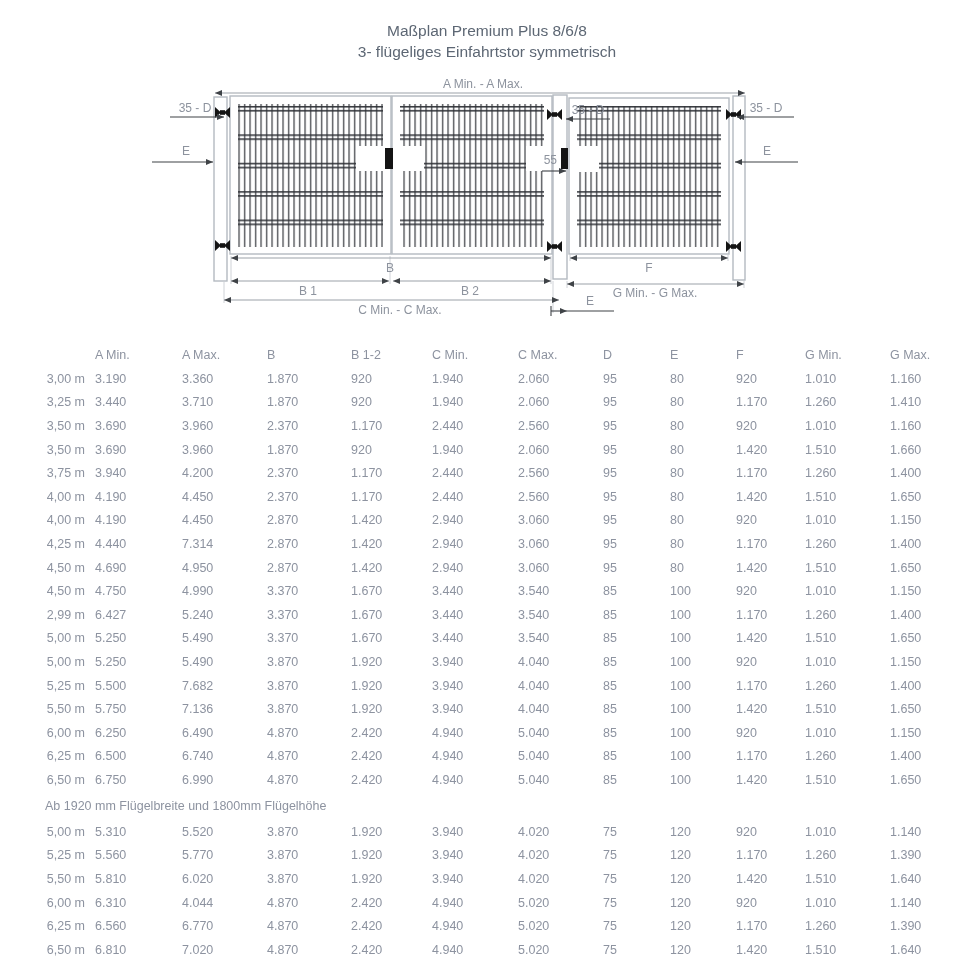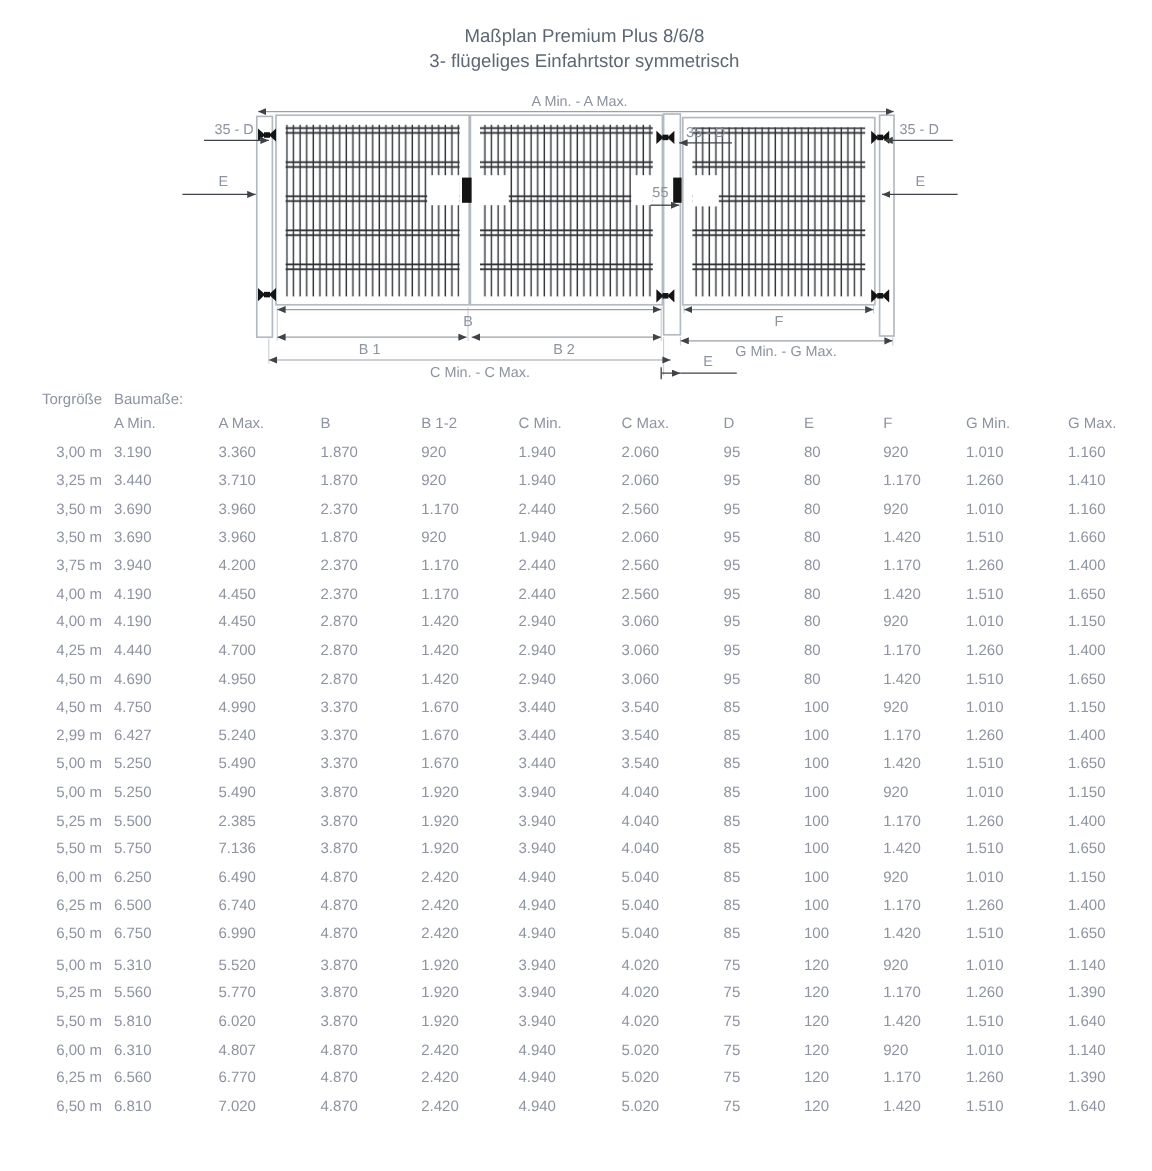--- a/index.html
+++ b/index.html
@@ -8,21 +8,21 @@
   .title{position:absolute;top:20px;left:0;width:974px;text-align:center;
          color:#5d6774;font-size:15.5px;line-height:21px;}
   .diagram-svg{position:absolute;top:0;left:0;}
   svg text{font-family:"Liberation Sans","DejaVu Sans",sans-serif;font-size:12px;fill:#8d939e;}
   .table{position:absolute;top:325px;left:35px;width:925px;font-size:12.5px;}
   .thead1{position:relative;height:18px;line-height:16px;}
   .thead1 .rl{position:absolute;left:0;top:0;}
   .thead1 .gh{position:absolute;left:60px;top:0;}
   .trow{display:grid;grid-template-columns:60px 87px 85px 84px 81px 86px 85px 67px 66px 69px 85px 70px;
         height:23.6px;align-items:center;}
-  .hdr .trow{height:19px;}
+  .hdr .trow{height:19px;margin-top:20px;}
   .tcell{white-space:nowrap;}
   .tcell:first-child{text-align:right;padding-right:10px;}
   .rows2 .trow{height:23.7px;}
   .note{height:24px;line-height:24px;margin-top:2px;padding-left:10px;}
   .rows1{margin-top:3px;}
   .rows2{margin-top:2px;}
 </style>
 </head>
 <body>
 
@@ -127,24 +127,20 @@
     <text x="390" y="272" text-anchor="middle">B</text>
     <text x="649" y="272" text-anchor="middle">F</text>
     <text x="308" y="295" text-anchor="middle">B 1</text>
     <text x="470" y="295" text-anchor="middle">B 2</text>
     <text x="655" y="297" text-anchor="middle">G Min. - G Max.</text>
     <text x="400" y="314" text-anchor="middle">C Min. - C Max.</text>
     <text x="590" y="305" text-anchor="middle">E</text>
   </svg>
 
   <div class="table">
-    <div class="thead1">
-      <span class="rl">Torgröße</span>
-      <span class="gh">Baumaße:</span>
-    </div>
     <div class="hdr">
         <div class="trow">
           <div class="tcell"></div>
           <div class="tcell">A Min.</div>
           <div class="tcell">A Max.</div>
           <div class="tcell">B</div>
           <div class="tcell">B 1-2</div>
           <div class="tcell">C Min.</div>
           <div class="tcell">C Max.</div>
           <div class="tcell">D</div>
@@ -249,21 +245,21 @@
           <div class="tcell">3.060</div>
           <div class="tcell">95</div>
           <div class="tcell">80</div>
           <div class="tcell">920</div>
           <div class="tcell">1.010</div>
           <div class="tcell">1.150</div>
         </div>
         <div class="trow">
           <div class="tcell">4,25 m</div>
           <div class="tcell">4.440</div>
-          <div class="tcell">4.700</div>
+          <div class="tcell">7.314</div>
           <div class="tcell">2.870</div>
           <div class="tcell">1.420</div>
           <div class="tcell">2.940</div>
           <div class="tcell">3.060</div>
           <div class="tcell">95</div>
           <div class="tcell">80</div>
           <div class="tcell">1.170</div>
           <div class="tcell">1.260</div>
           <div class="tcell">1.400</div>
         </div>
@@ -333,21 +329,21 @@
           <div class="tcell">4.040</div>
           <div class="tcell">85</div>
           <div class="tcell">100</div>
           <div class="tcell">920</div>
           <div class="tcell">1.010</div>
           <div class="tcell">1.150</div>
         </div>
         <div class="trow">
           <div class="tcell">5,25 m</div>
           <div class="tcell">5.500</div>
-          <div class="tcell">2.385</div>
+          <div class="tcell">7.682</div>
           <div class="tcell">3.870</div>
           <div class="tcell">1.920</div>
           <div class="tcell">3.940</div>
           <div class="tcell">4.040</div>
           <div class="tcell">85</div>
           <div class="tcell">100</div>
           <div class="tcell">1.170</div>
           <div class="tcell">1.260</div>
           <div class="tcell">1.400</div>
         </div>
@@ -401,20 +397,21 @@
           <div class="tcell">2.420</div>
           <div class="tcell">4.940</div>
           <div class="tcell">5.040</div>
           <div class="tcell">85</div>
           <div class="tcell">100</div>
           <div class="tcell">1.420</div>
           <div class="tcell">1.510</div>
           <div class="tcell">1.650</div>
         </div>
       </div>
+    <div class="note">Ab 1920 mm Flügelbreite und 1800mm Flügelhöhe</div>
     <div class="rows2">
         <div class="trow">
           <div class="tcell">5,00 m</div>
           <div class="tcell">5.310</div>
           <div class="tcell">5.520</div>
           <div class="tcell">3.870</div>
           <div class="tcell">1.920</div>
           <div class="tcell">3.940</div>
           <div class="tcell">4.020</div>
           <div class="tcell">75</div>
@@ -447,21 +444,21 @@
           <div class="tcell">4.020</div>
           <div class="tcell">75</div>
           <div class="tcell">120</div>
           <div class="tcell">1.420</div>
           <div class="tcell">1.510</div>
           <div class="tcell">1.640</div>
         </div>
         <div class="trow">
           <div class="tcell">6,00 m</div>
           <div class="tcell">6.310</div>
-          <div class="tcell">4.807</div>
+          <div class="tcell">4.044</div>
           <div class="tcell">4.870</div>
           <div class="tcell">2.420</div>
           <div class="tcell">4.940</div>
           <div class="tcell">5.020</div>
           <div class="tcell">75</div>
           <div class="tcell">120</div>
           <div class="tcell">920</div>
           <div class="tcell">1.010</div>
           <div class="tcell">1.140</div>
         </div>

